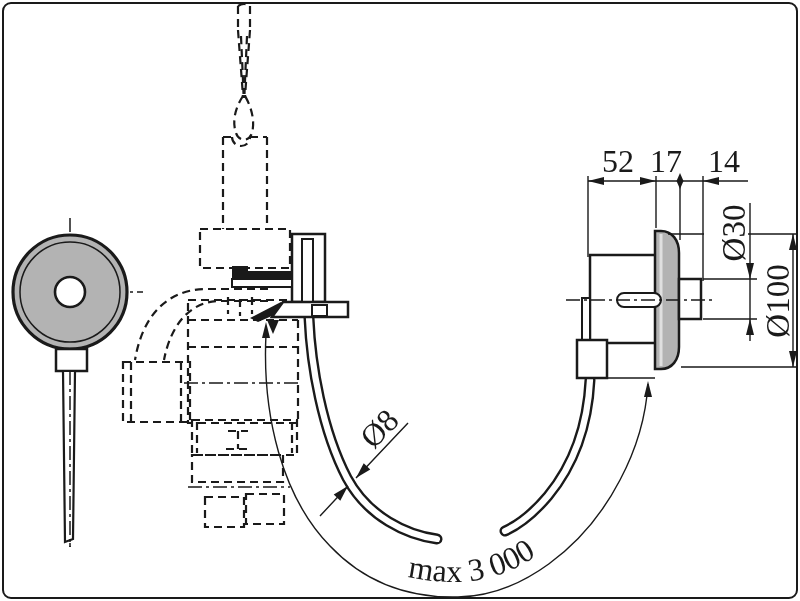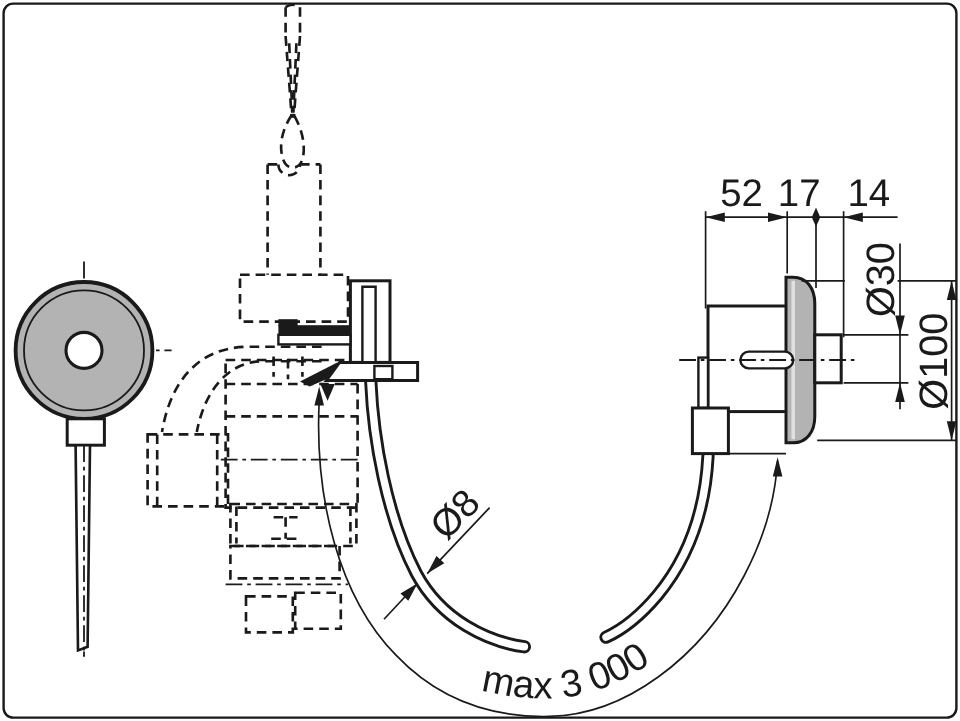--- a/index.html
+++ b/index.html
@@ -1,16 +1,16 @@
 <!DOCTYPE html>
 <html><head>
 <meta charset="utf-8">
 <style>
   html,body{margin:0;padding:0;background:#ffffff;}
-  .stage{width:800px;height:601px;position:relative;font-family:Liberation Sans, sans-serif;}
+  .stage{width:800px;height:601px;position:relative;font-family:Liberation Serif, serif;}
   svg{display:block;}
   .solid{fill:#ffffff;stroke:#1a1a1a;stroke-width:2.5;}
   .solid-thin{fill:#ffffff;stroke:#1a1a1a;stroke-width:2;}
   .blackfill{fill:#1a1a1a;stroke:none;}
   .dashed{fill:none;stroke:#1a1a1a;stroke-width:2.2;stroke-dasharray:8 5;}
   .dashed-rect{fill:none;stroke:#1a1a1a;stroke-width:2.2;stroke-dasharray:8 5;}
   .dashdot{fill:none;stroke:#1a1a1a;stroke-width:1.5;stroke-dasharray:14 4 3 4;}
   .dim{fill:none;stroke:#1a1a1a;stroke-width:1.4;}
   .arrow{fill:#1a1a1a;stroke:none;}
   .dim-text{font-size:32px;fill:#1a1a1a;}

